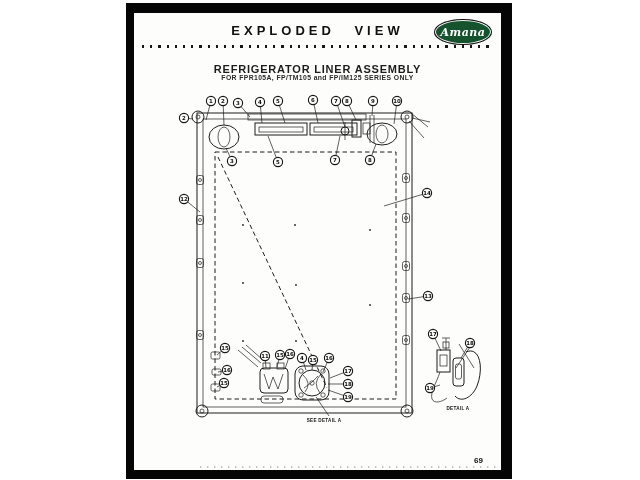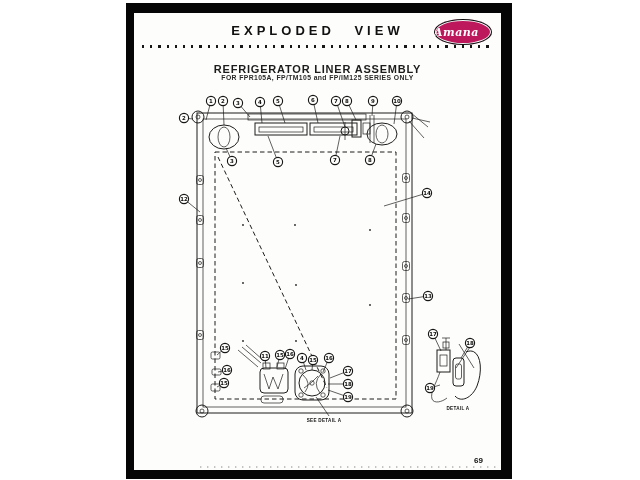--- a/index.html
+++ b/index.html
@@ -8,22 +8,22 @@
   
   .frame{position:absolute;background:#050505;}
   #frame-top{left:126px;top:3px;width:386px;height:10px;}
   #frame-bottom{left:126px;top:470px;width:386px;height:9px;}
   #frame-left{left:126px;top:3px;width:8px;height:476px;}
   #frame-right{left:501px;top:3px;width:11px;height:476px;}
   
   #page{position:absolute;left:134px;top:13px;width:367px;height:457px;background:#fdfdfb;}
   .hdr-title{position:absolute;left:0;top:10px;width:100%;text-align:center;
     font-weight:bold;font-size:13px;letter-spacing:4px;word-spacing:12px;color:#111;}
-  #logo{position:absolute;left:300px;top:6px;width:58px;height:26px;background:#be185d;
-    border-radius:50%;display:flex;align-items:center;justify-content:flex-start;
+  #logo{position:absolute;left:300px;top:6px;width:58px;height:26px;background:#14532d;
+    border-radius:50%;display:flex;align-items:center;justify-content:center;
     box-shadow:inset 0 0 0 1px #0a0a0a, inset 0 0 0 2px #f5f5f5;}
   #logo span{color:#ffffff;font-family:"DejaVu Serif",serif;font-style:italic;
     font-weight:bold;font-size:11px;letter-spacing:0.5px;}
   #dots-rule{position:absolute;left:8px;top:32px;width:352px;height:3px;
     background:repeating-linear-gradient(90deg,#161616 0,#161616 2.2px,transparent 2.2px,transparent 8.2px);}
   .sub1{position:absolute;left:0;top:50px;width:100%;text-align:center;
     font-weight:bold;font-size:11px;letter-spacing:0.8px;color:#1c1c1c;}
   .sub2{position:absolute;left:0;top:61px;width:100%;text-align:center;
     font-weight:bold;font-size:6.8px;letter-spacing:0.4px;color:#2a2a2a;}
   .pageno{position:absolute;left:340px;top:443px;font-weight:bold;font-size:8px;color:#111;}

